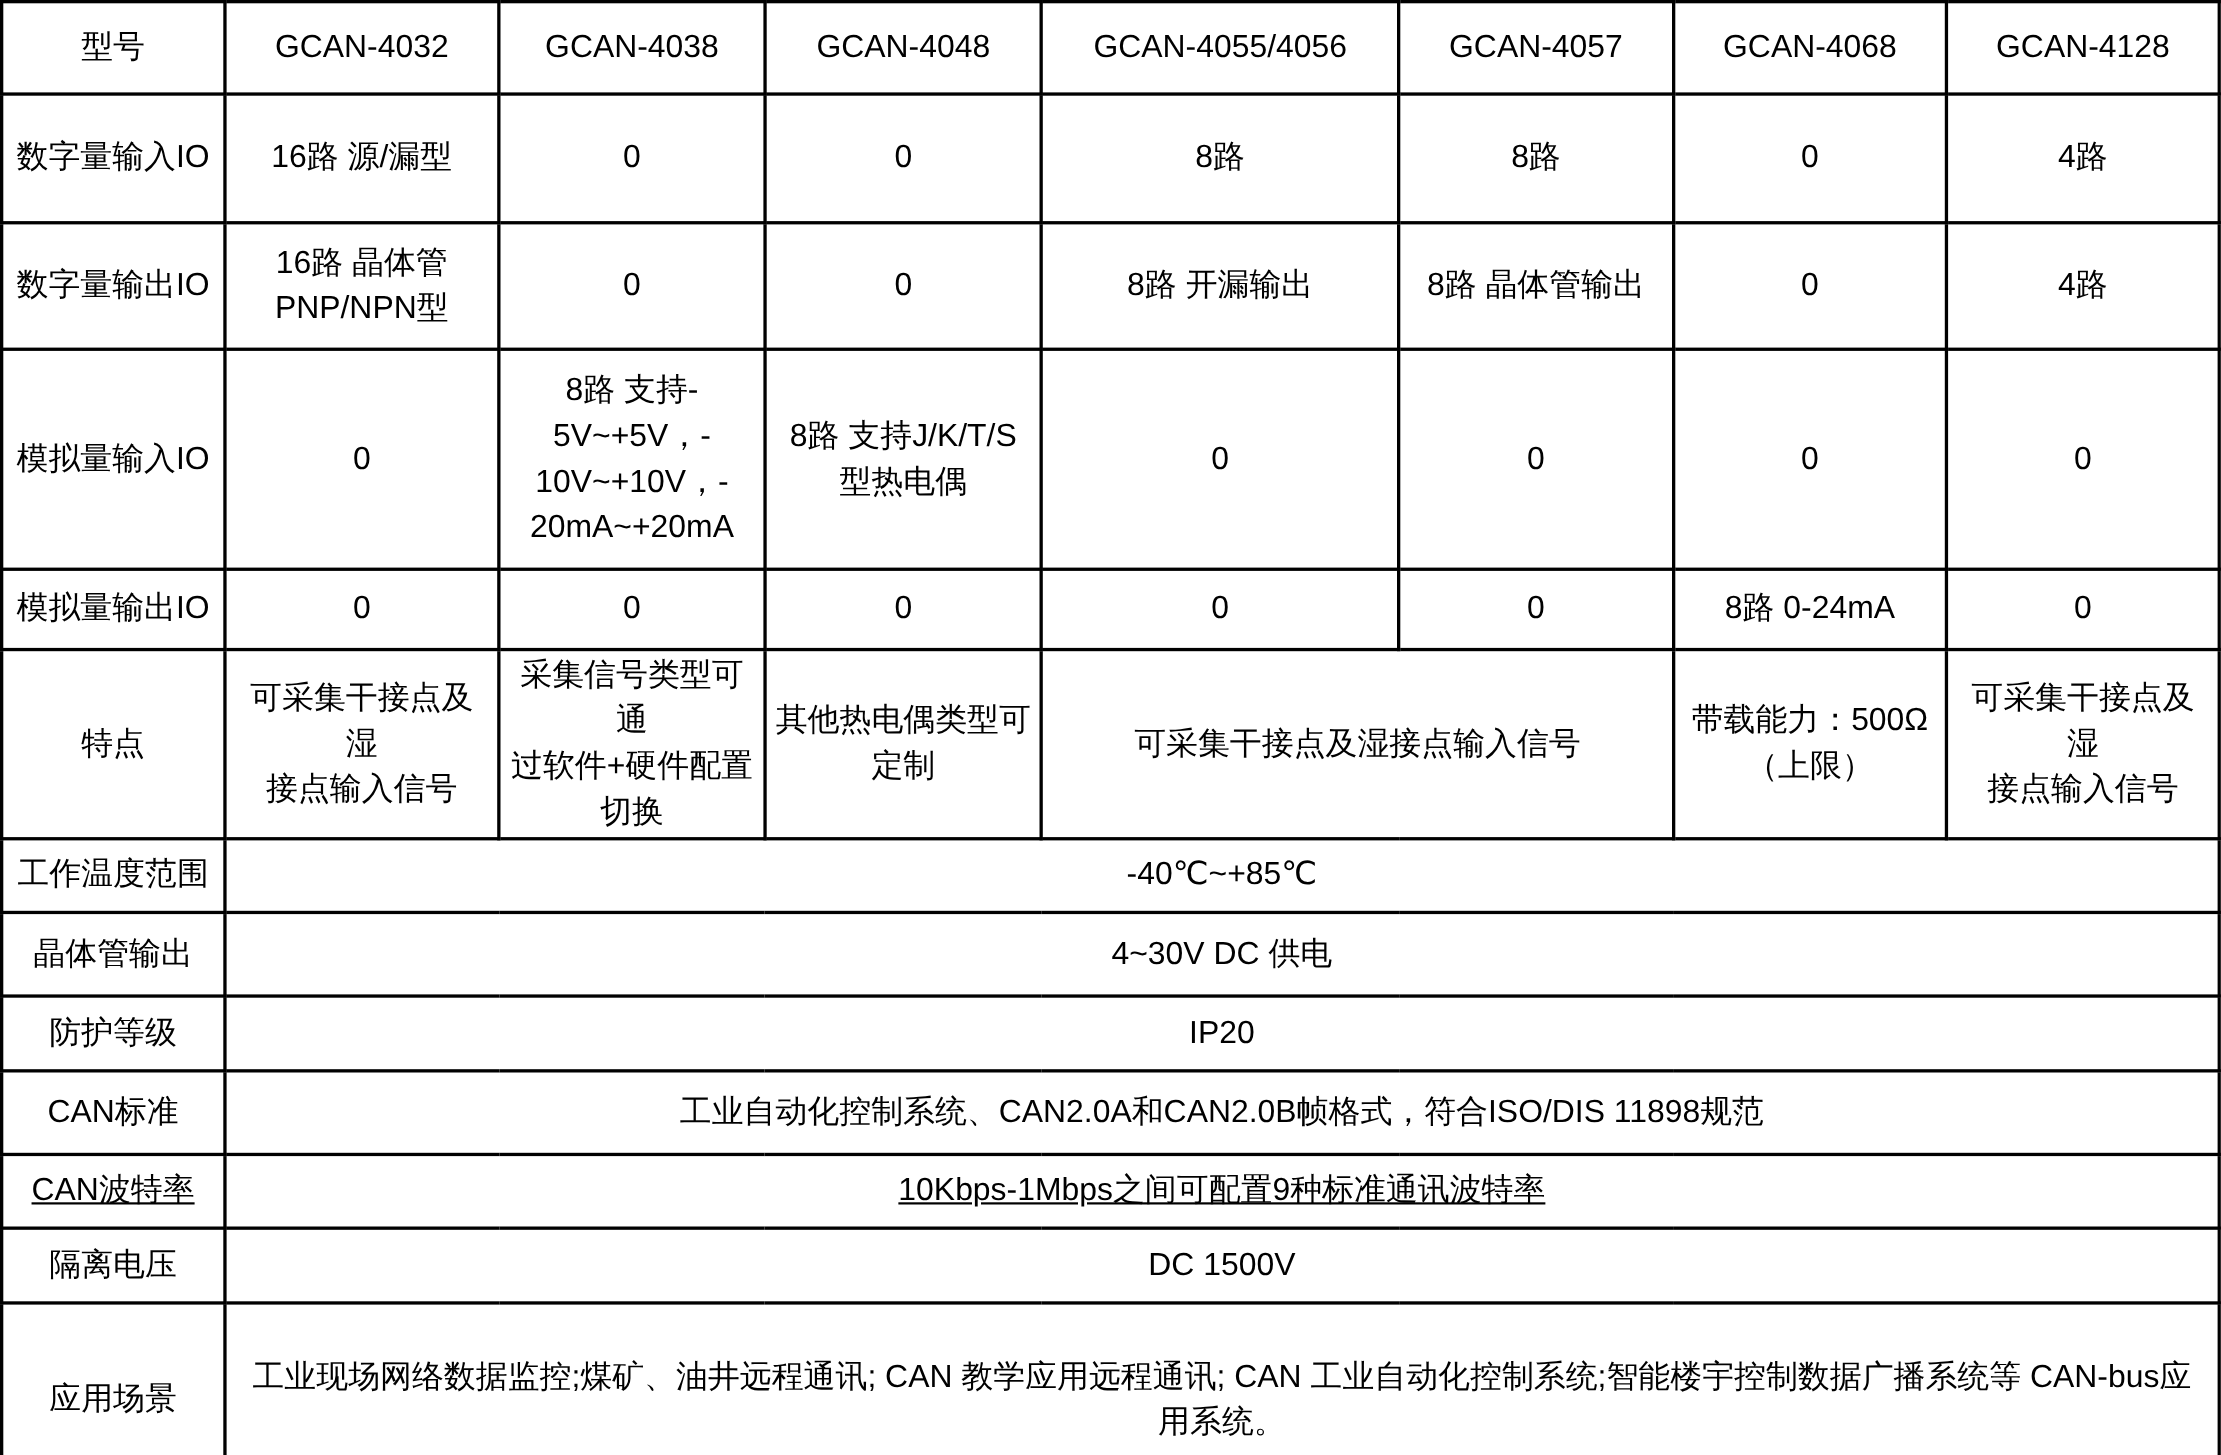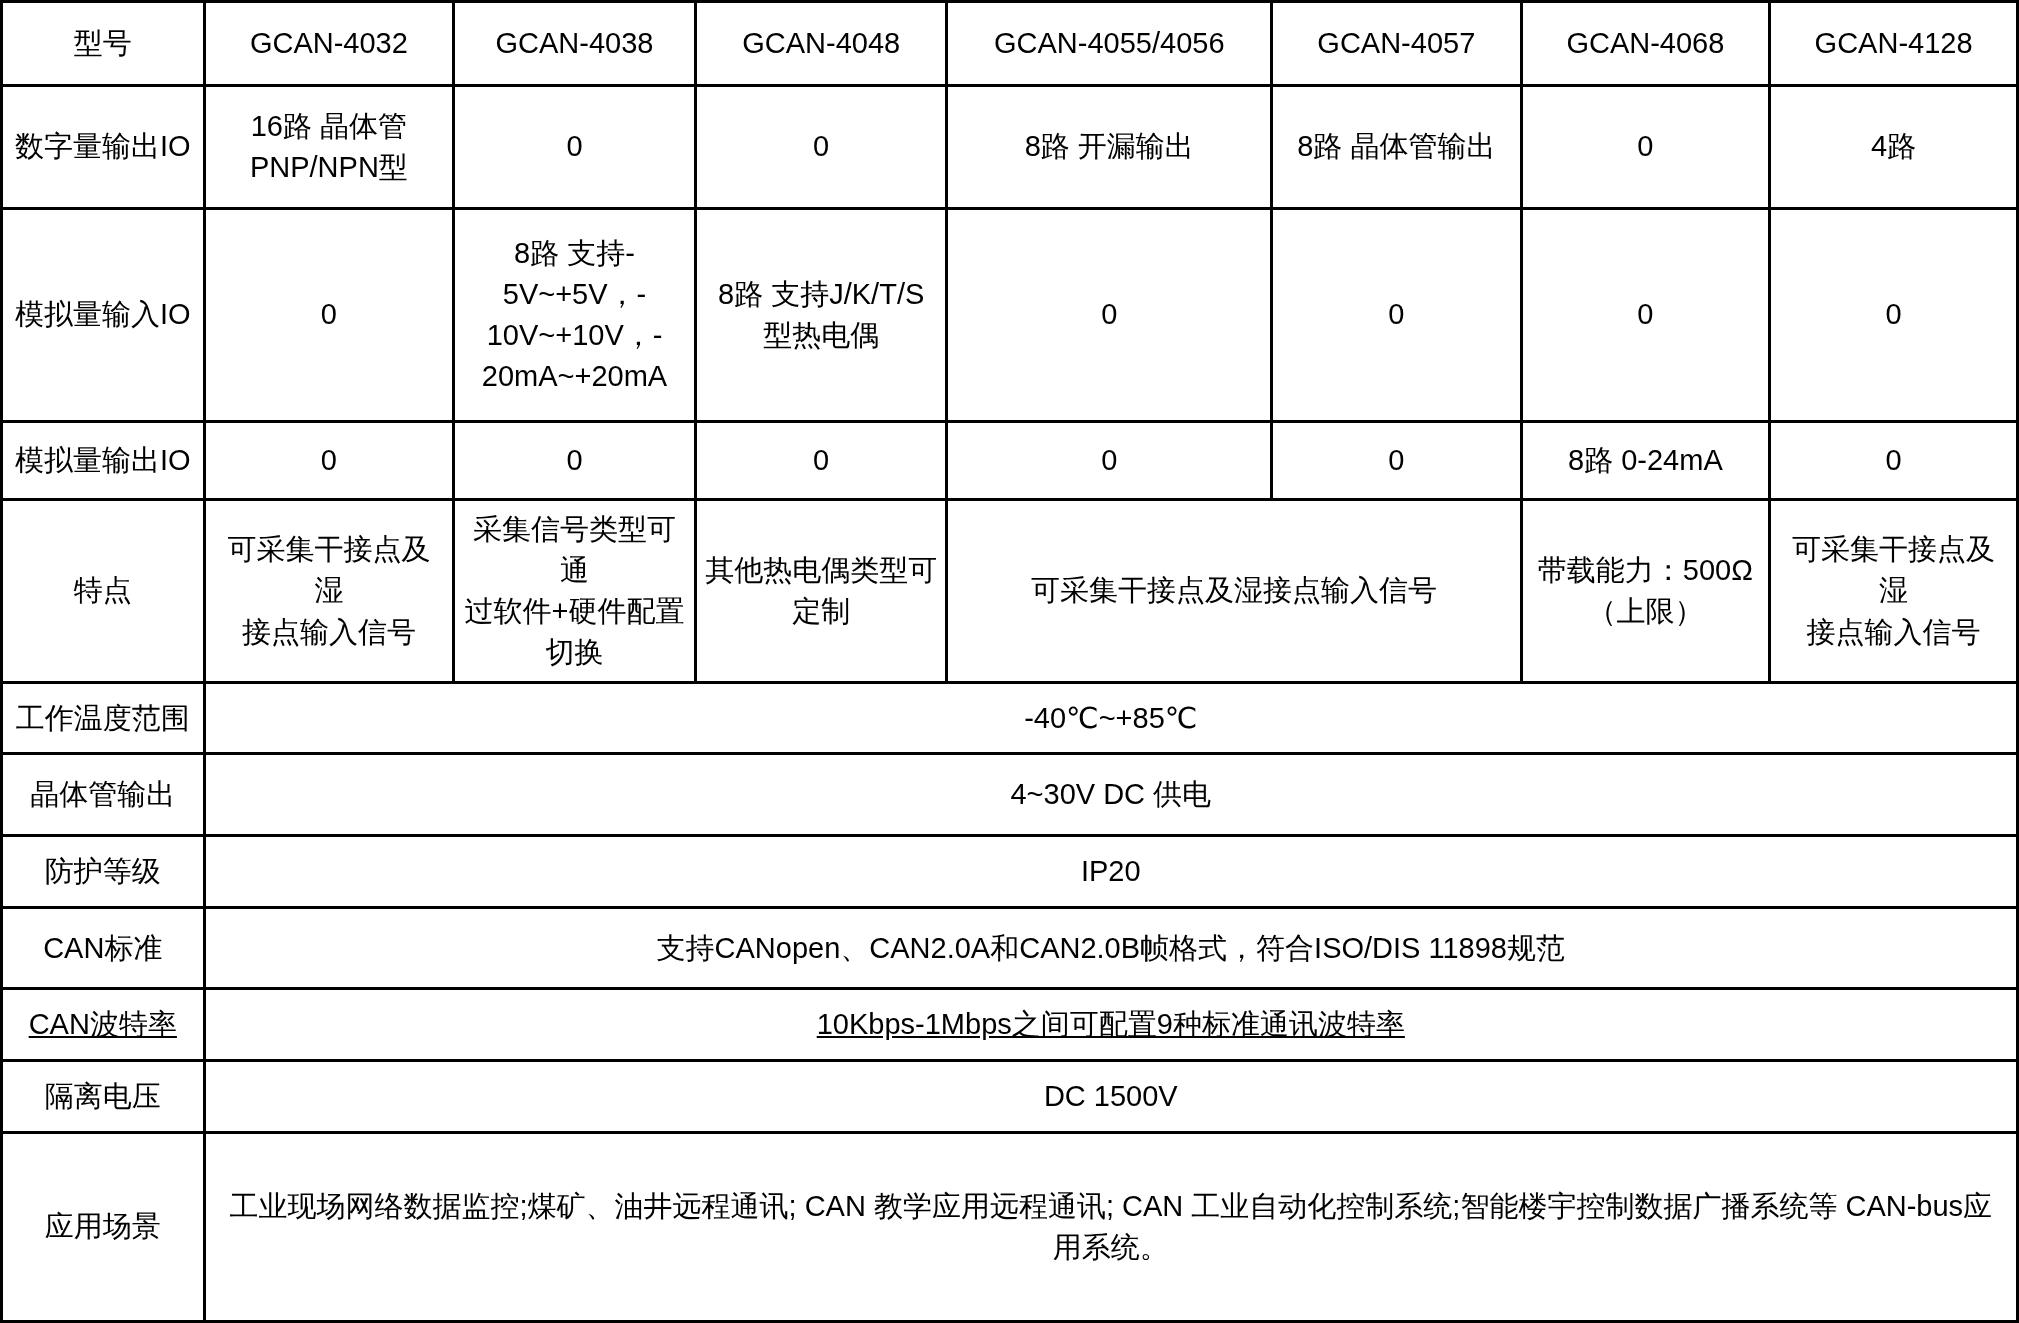--- a/index.html
+++ b/index.html
@@ -60,20 +60,30 @@
           <th>GCAN-4032</th>
           <th>GCAN-4038</th>
           <th>GCAN-4048</th>
           <th>GCAN-4055/4056</th>
           <th>GCAN-4057</th>
           <th>GCAN-4068</th>
           <th>GCAN-4128</th>
         </tr>
       </thead>
     <tbody>
+        <tr style="height: 117px;">
+          <td>数字量输入IO</td>
+          <td>16路  源/漏型</td>
+          <td>0</td>
+          <td>0</td>
+          <td>8路</td>
+          <td>8路</td>
+          <td>0</td>
+          <td>4路</td>
+        </tr>
         <tr style="height: 115px;">
           <td>数字量输出IO</td>
           <td>16路   晶体管
 PNP/NPN型</td>
           <td>0</td>
           <td>0</td>
           <td>8路  开漏输出</td>
           <td>8路  晶体管输出</td>
           <td>0</td>
           <td>4路</td>
@@ -124,21 +134,21 @@
         <tr style="height: 76px;">
           <td>晶体管输出</td>
           <td colspan="7">4~30V DC 供电</td>
         </tr>
         <tr style="height: 68px;">
           <td>防护等级</td>
           <td colspan="7">IP20</td>
         </tr>
         <tr style="height: 76px; margin-top: 27px;">
           <td>CAN标准</td>
-          <td colspan="7">支持CANopen、CAN2.0A和CAN2.0B帧格式，符合ISO/DIS 11898规范</td>
+          <td colspan="7">工业自动化控制系统、CAN2.0A和CAN2.0B帧格式，符合ISO/DIS 11898规范</td>
         </tr>
         <tr style="height: 67px; text-decoration: underline;">
           <td>CAN波特率</td>
           <td colspan="7">10Kbps-1Mbps之间可配置9种标准通讯波特率</td>
         </tr>
         <tr style="height: 68px; margin-top: 25px;">
           <td>隔离电压</td>
           <td colspan="7">DC 1500V</td>
         </tr>
         <tr style="height: 177px;">

